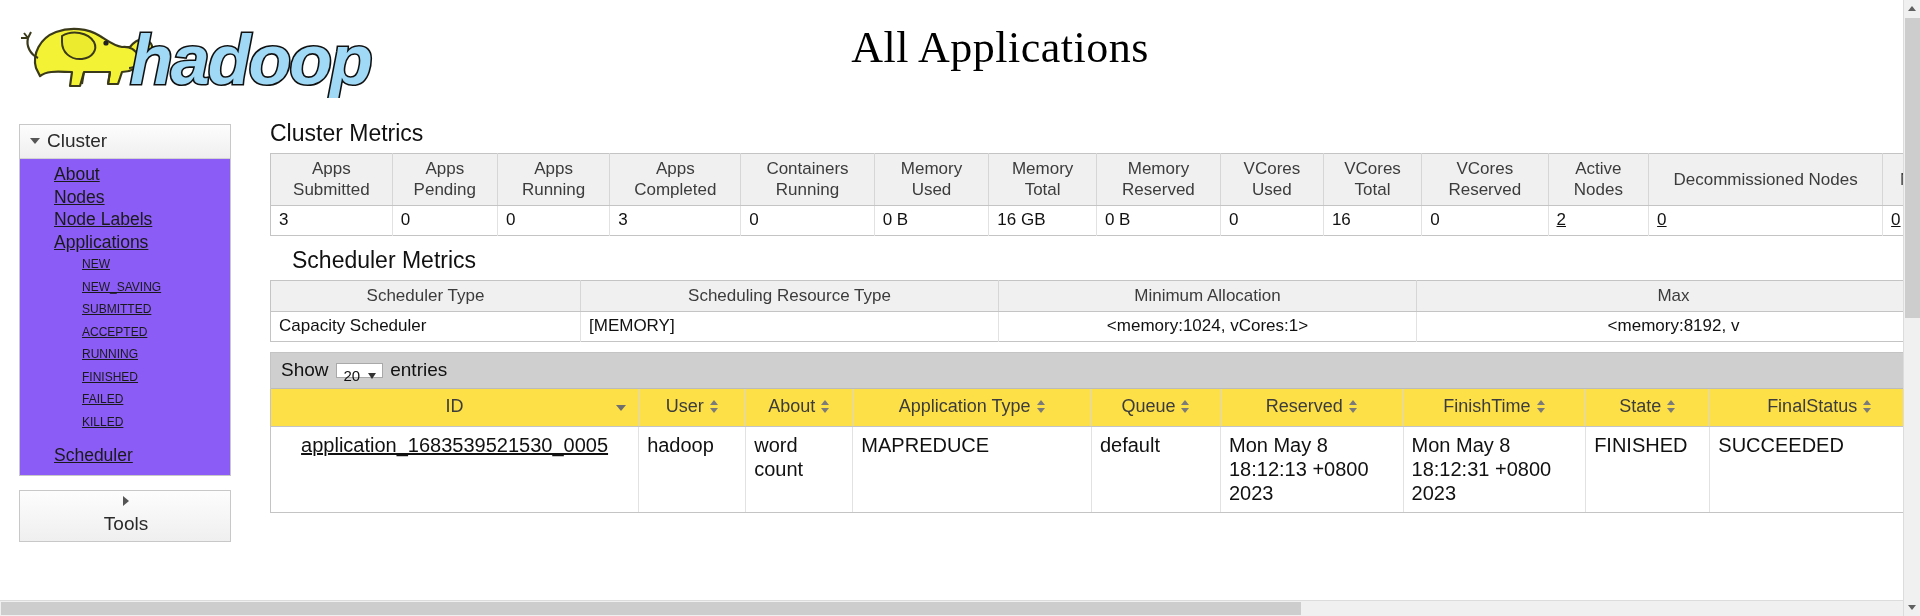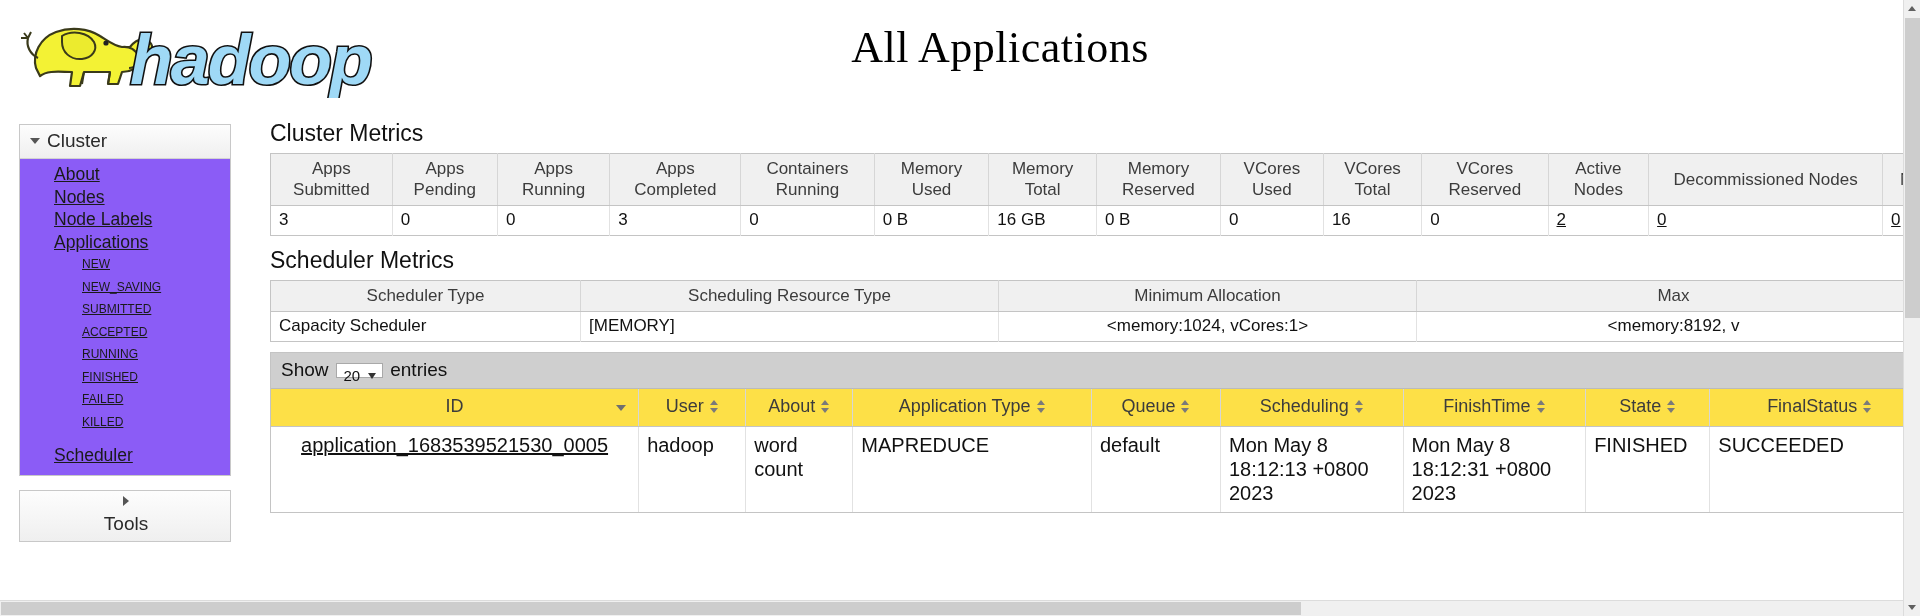--- a/index.html
+++ b/index.html
@@ -137,21 +137,21 @@
     left: 270px; top: 120px;
     width: 1640px;
   }
   .section-title {
     font-size: 23px;
     color: #111;
     margin: 0 0 6px 0;
     font-family: "Liberation Sans", sans-serif;
     font-weight: normal;
   }
-  .section-title.second { margin-top: 11px; }
+  .section-title.second { margin-top: 11px; margin-left: 22px; }
 
   table.grid {
     border-collapse: collapse;
     border: 1px solid #c4c4c4;
     table-layout: fixed;
     background: #fff;
   }
   table.grid th {
     background: #f0f0f0;
     border-left: 1px solid #d6d6d6;
@@ -487,21 +487,21 @@
               </span>
             </th>
             <th>
               <span class="hdr-inner">
                 <span>Queue</span>
                 <span class="sort-both"></span>
               </span>
             </th>
             <th>
               <span class="hdr-inner">
-                <span>Scheduling</span>
+                <span>Reserved</span>
                 <span class="sort-both"></span>
               </span>
             </th>
             <th>
               <span class="hdr-inner">
                 <span>FinishTime</span>
                 <span class="sort-both"></span>
               </span>
             </th>
             <th>

